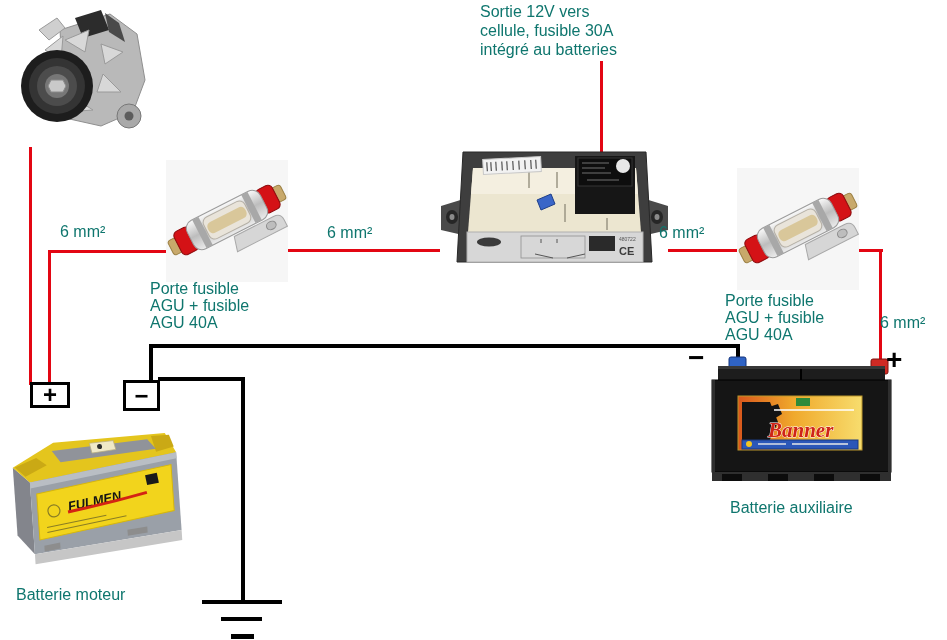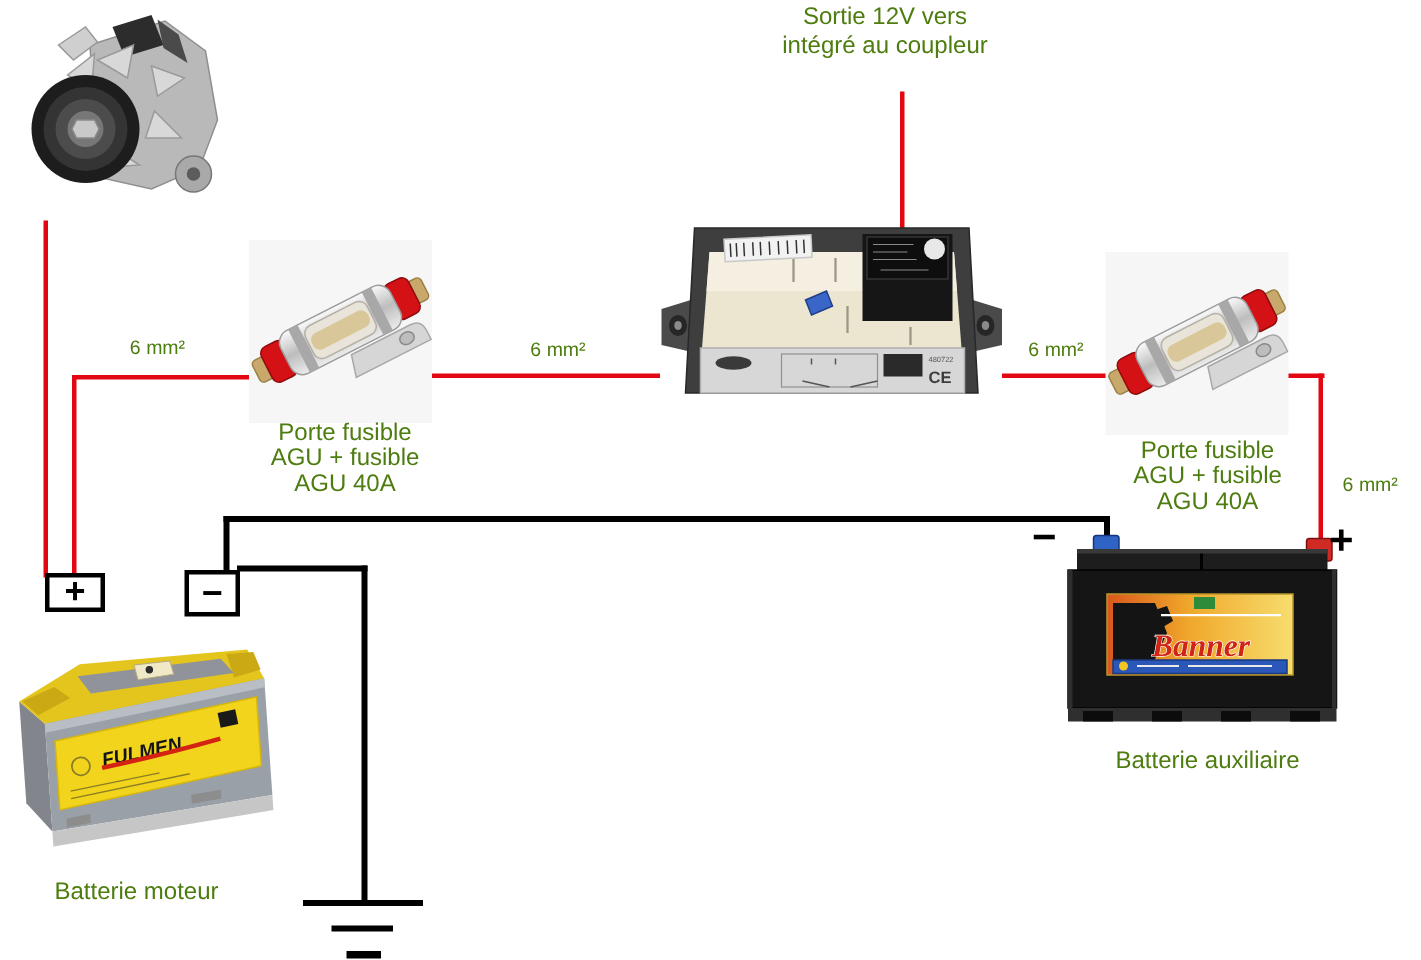--- a/index.html
+++ b/index.html
@@ -1,21 +1,21 @@
 <!DOCTYPE html>
 <html><head>
 <meta charset="utf-8">
 <style>
   html,body{margin:0;padding:0;background:#fff;}
   #canvas{
     position:relative;width:947px;height:640px;background:#ffffff;overflow:hidden;
     font-family:"Liberation Sans",sans-serif;color:#1c1c1c;
   }
-  .lbl{position:absolute;text-align:center;font-size:16px;line-height:19px;color:#4d7c0f;}
-  .lbl.small{font-size:13px;}
+  .lbl{position:absolute;font-size:16px;line-height:19px;color:#0f766e;}
+  .lbl.small{font-size:16px;}
   .wire{position:absolute;}
   .wire.red{background:#e30613;}
   .wire.black{background:#000;}
   .photo{position:absolute;}
   .photo.graybg{background:#f6f6f6;}
   .termbox{
     position:absolute;background:#fff;border:3px solid #000;
     display:flex;align-items:center;justify-content:center;
     font-weight:bold;font-size:24px;line-height:1;color:#000;
   }
@@ -260,21 +260,22 @@
     <span>+</span>
   </div>
   <div class="termbox" style="left:123px;top:380px;width:31px;height:25px;">
     <span>−</span>
   </div>
   <div class="polarity" style="left:688px;top:344px;font-size:28px;">−</div>
   <div class="polarity" style="left:886px;top:346px;font-size:28px;">+</div>
 
   <div class="lbl" style="left:480px;top:2px;width:220px;">
     <div>Sortie 12V vers</div>
-    <div>intégré au coupleur</div>
+    <div>cellule, fusible 30A</div>
+    <div>intégré au batteries</div>
   </div>
 
 
   <div class="lbl small" style="left:60px;top:222px;width:90px;">6 mm²</div>
   <div class="lbl small" style="left:327px;top:223px;width:90px;">6 mm²</div>
   <div class="lbl small" style="left:659px;top:223px;width:90px;">6 mm²</div>
   <div class="lbl small" style="left:880px;top:313px;width:67px;">6 mm²</div>
 
   <div class="lbl" style="left:150px;top:280px;width:160px;line-height:17px;">
     <div>Porte fusible</div>

